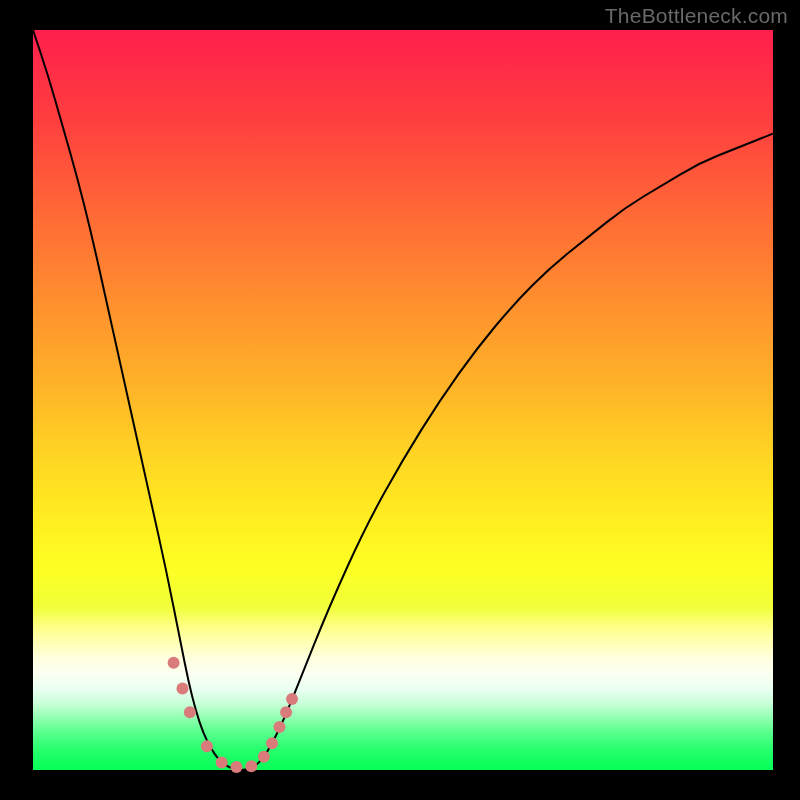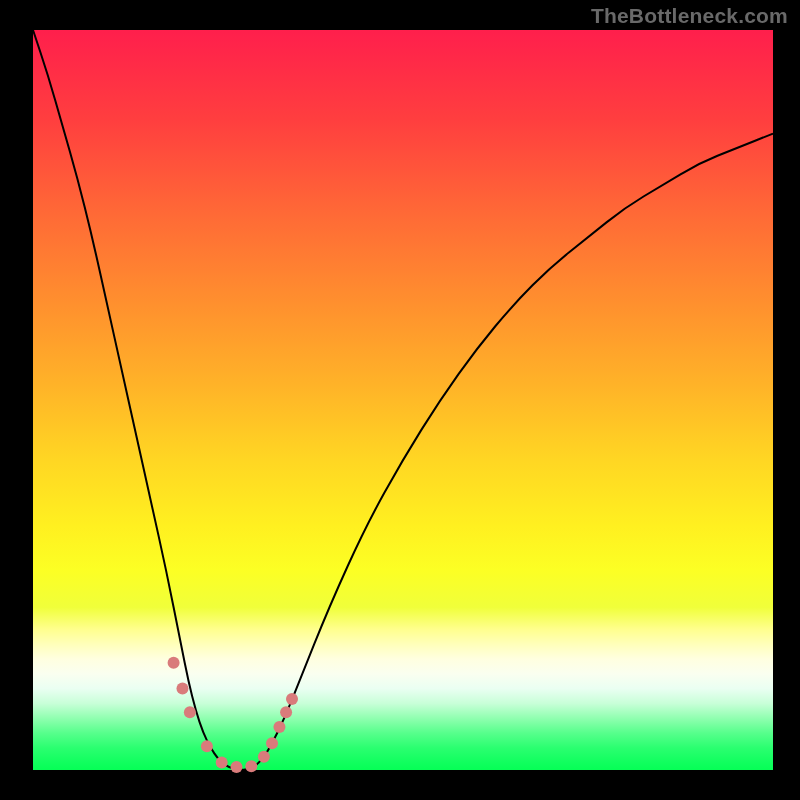--- a/index.html
+++ b/index.html
@@ -10,21 +10,21 @@
     background: #000;
     font-family: Arial, Helvetica, sans-serif;
     overflow: hidden;
   }
   .watermark {
     position: absolute;
     top: 4px;
     right: 12px;
     color: #696969;
     font-size: 21px;
-    font-weight: 700;
+    font-weight: 400;
     letter-spacing: 0.2px;
     z-index: 10;
   }
   .frame {
     position: absolute;
     left: 0;
     top: 0;
     width: 800px;
     height: 800px;
     box-sizing: border-box;

